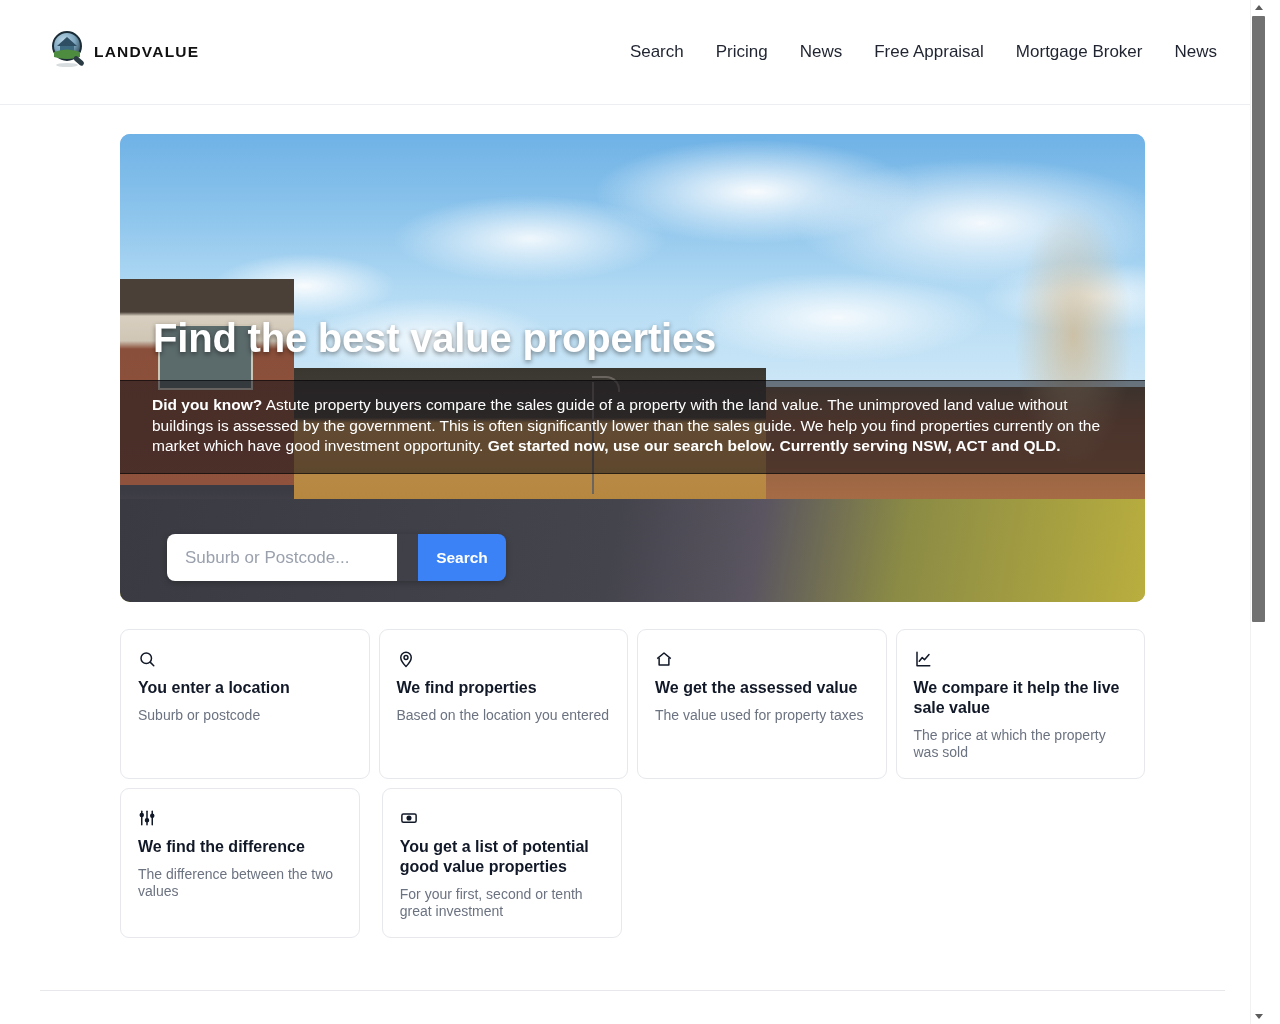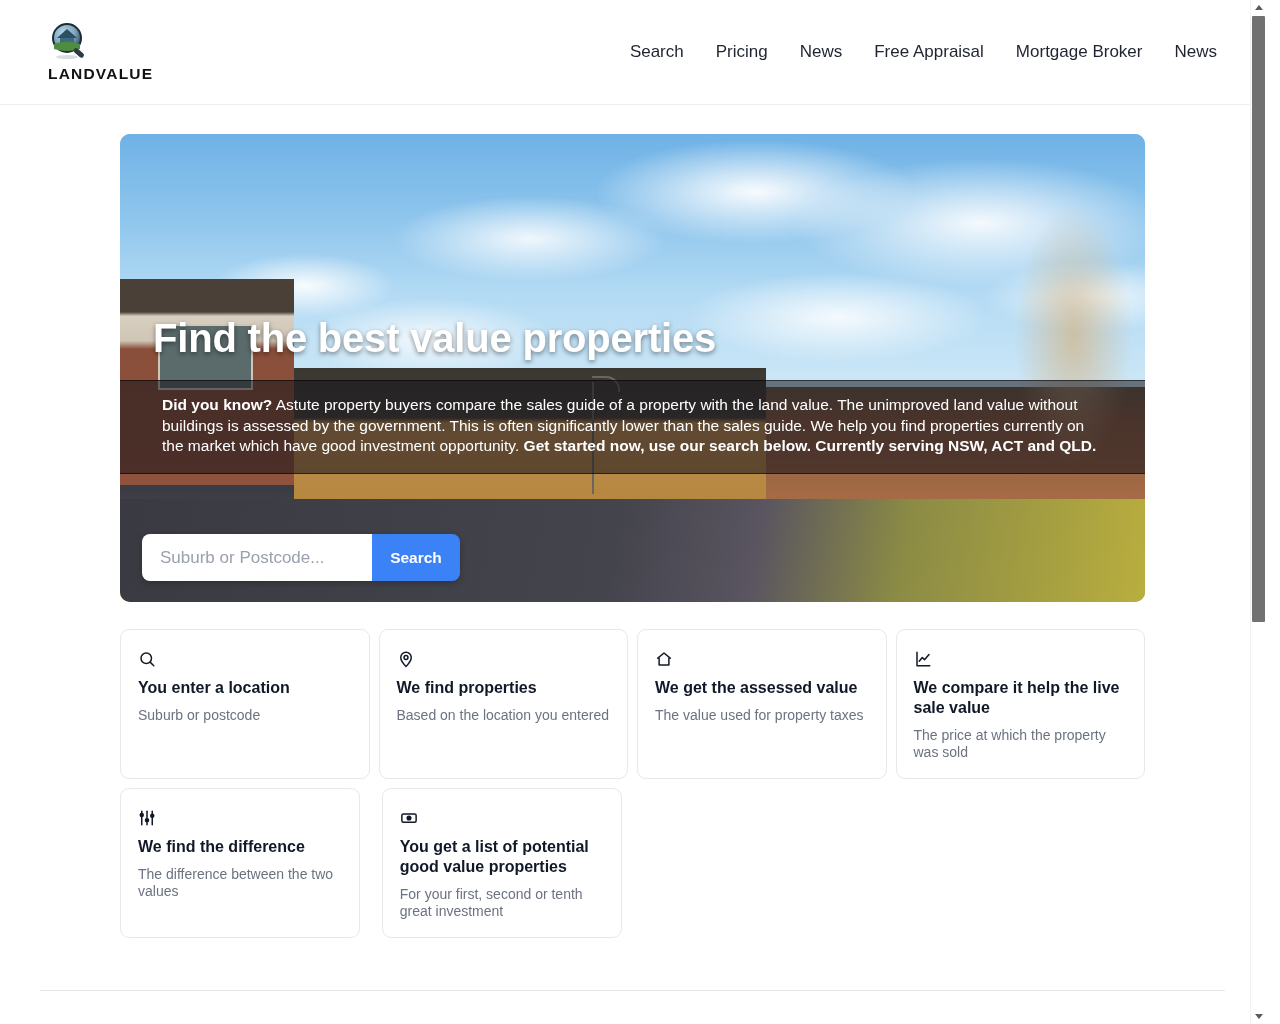--- a/index.html
+++ b/index.html
@@ -21,22 +21,22 @@
   
   .header {
     height: 105px;
     border-bottom: 1px solid #eceef1;
     display: flex;
     align-items: center;
     padding: 0 48px 0 48px;
   }
   .brand {
     display: flex;
-    flex-direction: column;
-    align-items: flex-start;
+    flex-direction: row;
+    align-items: center;
     width: 150px;
     text-decoration: none;
   }
   .brand-mark {
     width: 46px; height: 44px;
     position: relative;
     display: block;
   }
   .brand-name {
     font-size: 15.5px;
@@ -122,38 +122,39 @@
     font-size: 40px;
     font-weight: bold;
     color: #ffffff;
     letter-spacing: -0.2px;
     text-shadow: 0 2px 5px rgba(0,0,0,.45);
     z-index: 3;
   }
   .hero-copy {
     position: absolute;
     left: 0; top: 246px; width: 100%;
-    padding: 14px 42px 16px 42px;
+    padding: 14px 42px 16px 32px;
     background: rgba(20,18,26,0.55);
     border-top: 1px solid rgba(0,0,0,.55);
     border-bottom: 1px solid rgba(0,0,0,.55);
     color: #ffffff;
     font-size: 15.5px;
     line-height: 20.5px;
     z-index: 3;
   }
   .hero-copy b { font-weight: bold; }
   .searchbar {
     position: absolute;
-    left: 22px; top: 400px;
+    left: 47px; top: 400px;
     display: flex;
     z-index: 4;
     border-radius: 8px;
     overflow: hidden;
     box-shadow: 0 2px 6px rgba(0,0,0,.25);
+    gap: 21px;
   }
   .searchbar input {
     width: 230px; height: 47px;
     border: none; outline: none;
     background: #ffffff;
     font-size: 17px;
     color: #111827;
     padding: 0 18px;
     font-family: "Liberation Sans", sans-serif;
   }

